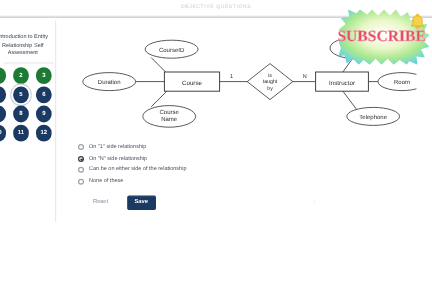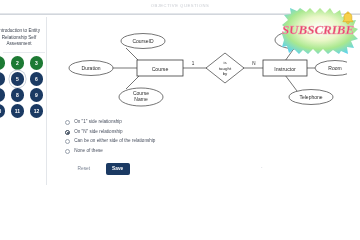--- a/index.html
+++ b/index.html
@@ -174,21 +174,21 @@
     position: absolute;
     left: 214px; top: 148px;
     font-size: 4px;
     color: #e0e3e8;
   }
 
   
   .subscribe {
     position: absolute;
     right: 2px; top: 8px;
-    width: 76px; height: 46px; font-style: italic;
+    width: 76px; height: 46px;
   }
   .subscribe svg { display: block; }
 
   
   .footer-space {
     position: absolute;
     left: 0; top: 185px; width: 360px; height: 17px;
     background: #ffffff;
   }
 </style>

